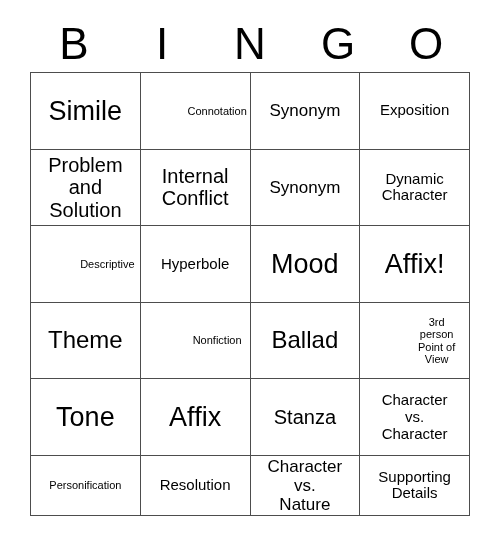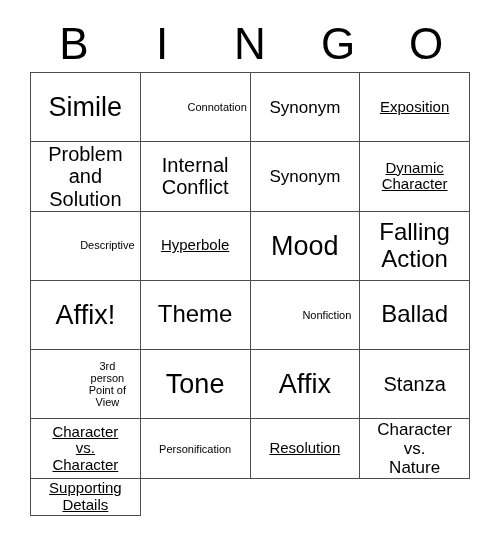--- a/index.html
+++ b/index.html
@@ -69,21 +69,21 @@
     display: block;
     width: 100%;
     line-height: 1.12;
     white-space: pre-line;
   }
   
   .fs-xxl > span { font-size: 27px; }
   .fs-xl  > span { font-size: 24px; }
   .fs-lg  > span { font-size: 20px; }
   .fs-md  > span { font-size: 17px; }
-  .fs-sm  > span { font-size: 15px; text-decoration: underline; }
+  .fs-sm  > span { font-size: 15px; }
   .fs-xs  > span { font-size: 11px; margin-left: 44px; }
   .fs-xxs > span { font-size: 11px; }
 </style>
 </head>
 <body>
 
 <div id="card">
 
   <div id="header-row">
       <div class="header-letter">B</div>
@@ -124,24 +124,20 @@
       </div>
       <div class="cell fs-xs">
         <span>Descriptive</span>
       </div>
       <div class="cell fs-sm">
         <span>Hyperbole</span>
       </div>
       <div class="cell fs-xxl">
         <span>Mood</span>
       </div>
-      <div class="cell fs-xl">
-        <span>Falling
-Action</span>
-      </div>
       <div class="cell fs-xxl">
         <span>Affix!</span>
       </div>
       <div class="cell fs-xl">
         <span>Theme</span>
       </div>
       <div class="cell fs-xs">
         <span>Nonfiction</span>
       </div>
       <div class="cell fs-xl">

